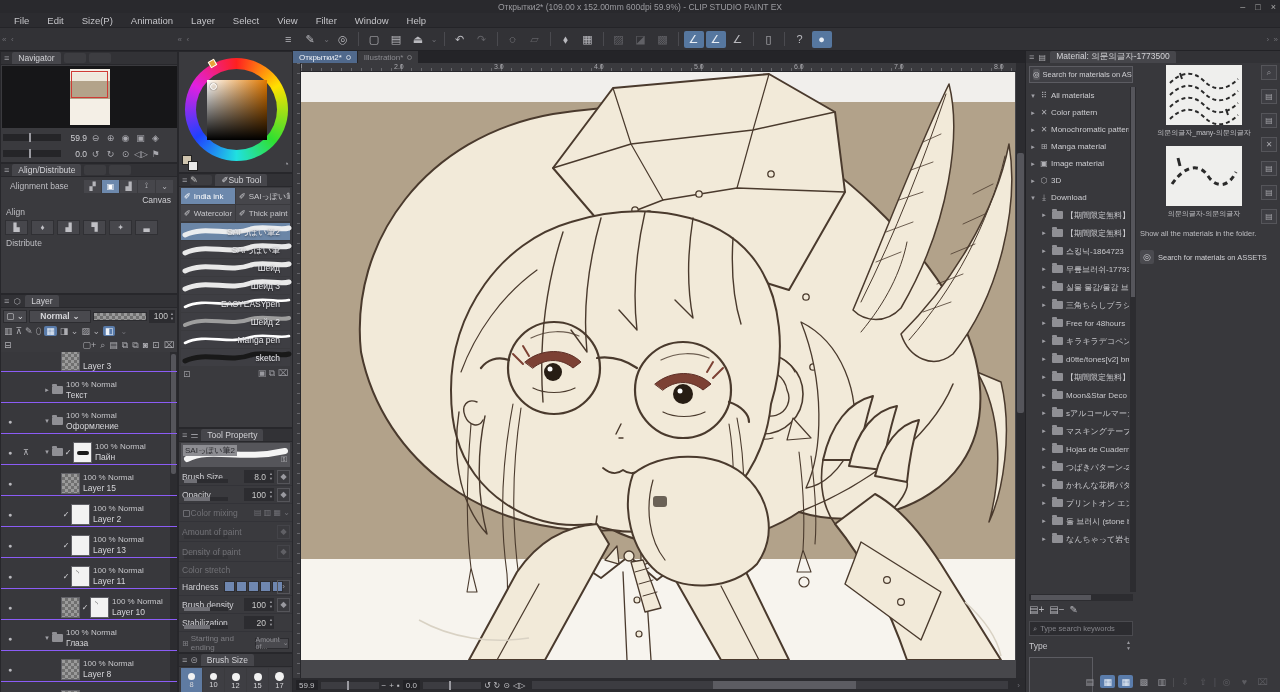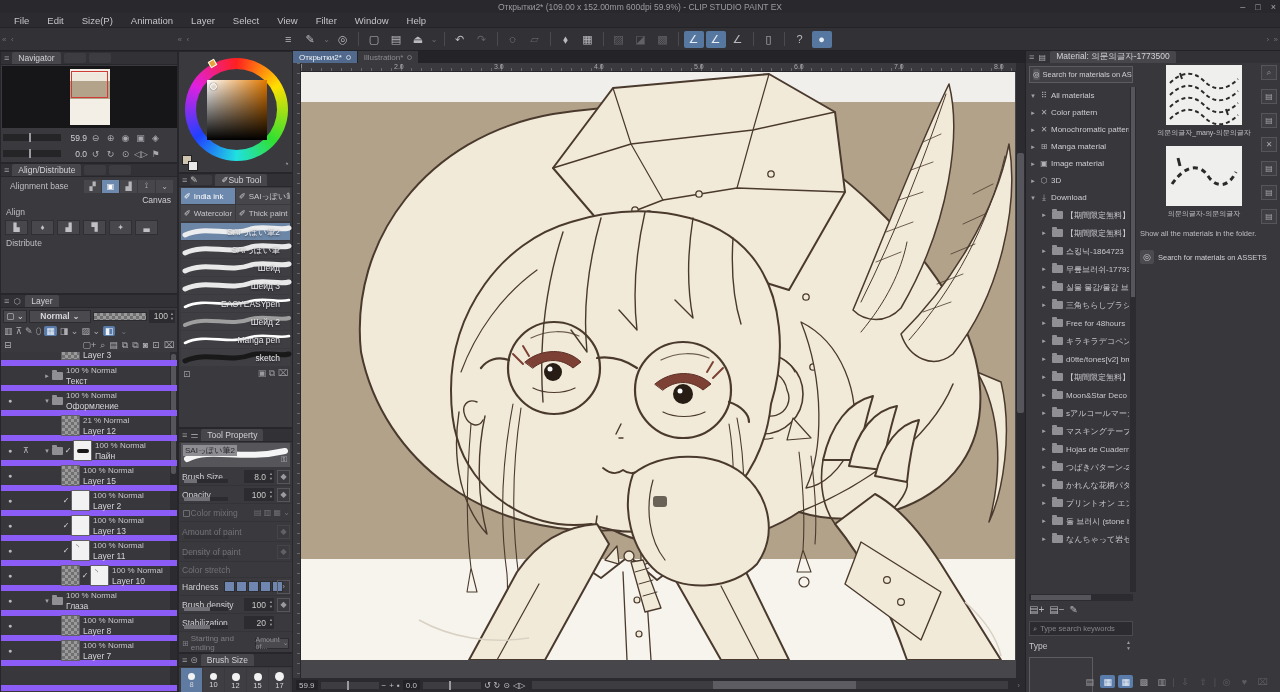--- a/index.html
+++ b/index.html
@@ -46,21 +46,21 @@
   .seclabel{padding:2px 5px;color:#bfbfc4;font-size:8.5px;}
   
   .blendrow{display:flex;align-items:center;gap:2px;padding:1px 2px;height:16px;}
   .combo{background:#49494e;border:1px solid #2c2c30;height:13px;display:flex;align-items:center;justify-content:center;gap:3px;font-size:8.5px;color:#d5d5d9;}
   .opaslider{flex:1;height:9px;border:1px solid #2c2c30;}
   .opaval{width:26px;height:13px;background:#2c2c30;display:flex;align-items:center;justify-content:flex-end;padding-right:7px;position:relative;font-size:8.5px;}
   .stepper{position:absolute;right:1px;top:1px;font-size:4px;color:#9a9aa0;line-height:5px;}
   .lrow-icons{display:flex;align-items:center;gap:3px;padding:0 3px;height:14px;color:#aeaeb3;font-size:9px;}
   .lrow-icons .blue{background:#5a7cab;color:#eef3f9;border-radius:2px;padding:0 2px;}
   .layerlist{position:absolute;left:0;top:57px;width:176px;bottom:0;overflow:hidden;background:#38383c;}
-  .lrow{display:flex;align-items:center;height:25px;border-bottom:6px solid #8b5cf6;position:relative;}
+  .lrow{display:flex;align-items:center;height:25px;border-bottom:1px solid #8b5cf6;position:relative;margin-top:6px;}
   .leye{width:18px;text-align:center;color:#b9b9be;font-size:7px;flex:none;}
   .lgut{width:14px;flex:none;text-align:center;color:#b9b9be;font-size:8px;}
   .lexp{width:10px;flex:none;color:#a0a0a6;font-size:7px;text-align:center;}
   .lthumb{width:19px;height:21px;border:1px solid #606066;flex:none;}
   .lthumb.white{background:#f2f2f2;position:relative;}
   .lthumb.white.mark::after{content:'◝';position:absolute;left:4px;top:2px;color:#222;font-size:7px;}
   .lthumb.white.blob::after{content:'';position:absolute;left:3px;top:8px;width:12px;height:4px;background:#1a1a1a;border-radius:2px;}
   .lcheck{width:10px;flex:none;color:#d8d8dc;font-size:8px;text-align:center;}
   .ltext{margin-left:3px;line-height:10px;overflow:hidden;white-space:nowrap;}
   .lpct{font-size:8px;color:#c6c6ca;}
@@ -369,31 +369,20 @@
             <span class="lgut"></span>
             <span style="width: 9px; flex: 0 0 auto;"></span>
             <span class="lexp">▾</span>
             <span class="fold"></span>
             <div class="ltext">
               <div class="lpct">100 % Normal</div>
               <div class="lname">Оформление</div>
             </div>
           </div>
           <div class="lrow">
-            <span class="leye"></span>
-            <span class="lgut"></span>
-            <span style="width: 18px; flex: 0 0 auto;"></span>
-            <span class="lexp"></span>
-            <span class="lthumb checker"></span>
-            <div class="ltext">
-              <div class="lpct">21 % Normal</div>
-              <div class="lname">Layer 12</div>
-            </div>
-          </div>
-          <div class="lrow">
             <span class="leye">●</span>
             <span class="lgut">⊼</span>
             <span style="width: 9px; flex: 0 0 auto;"></span>
             <span class="lexp">▾</span>
             <span class="fold"></span>
             <span class="lcheck">✓</span>
             <span class="lthumb white blob"></span>
             <div class="ltext">
               <div class="lpct">100 % Normal</div>
               <div class="lname">Пайн</div>

